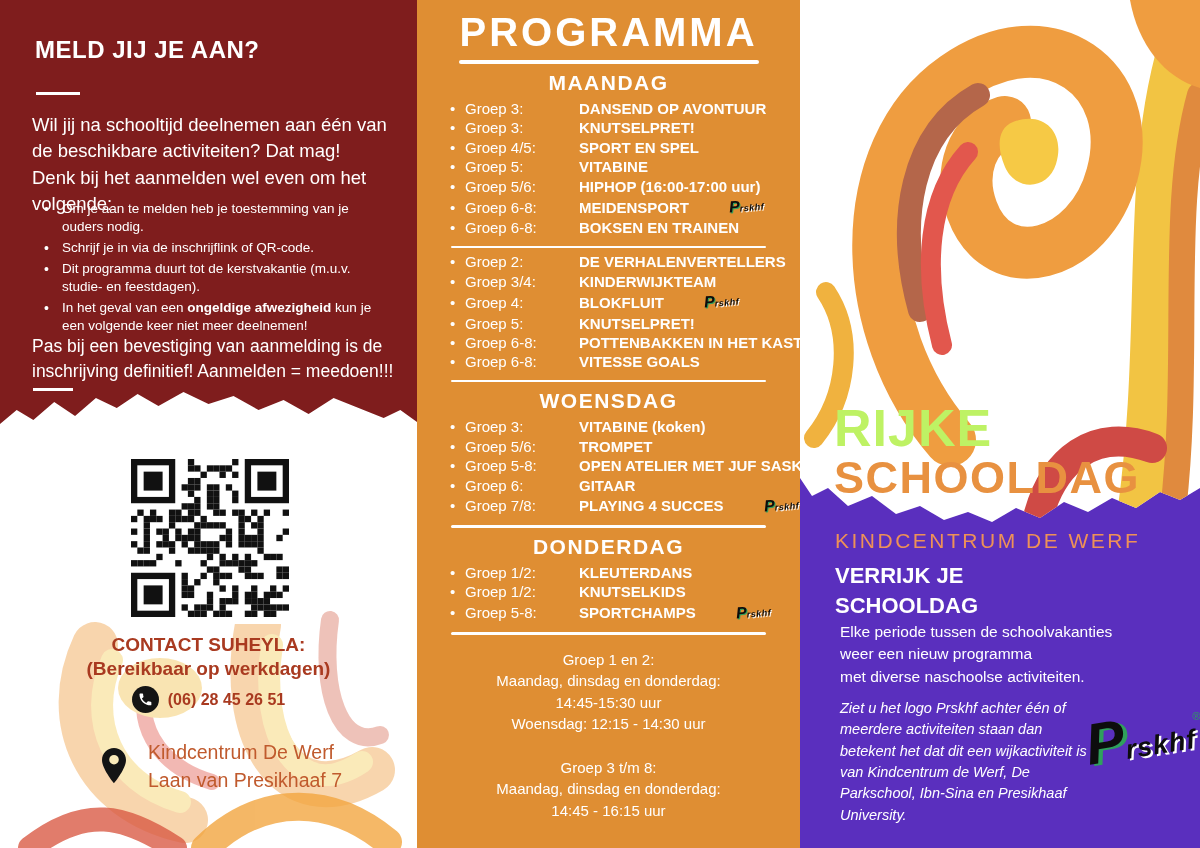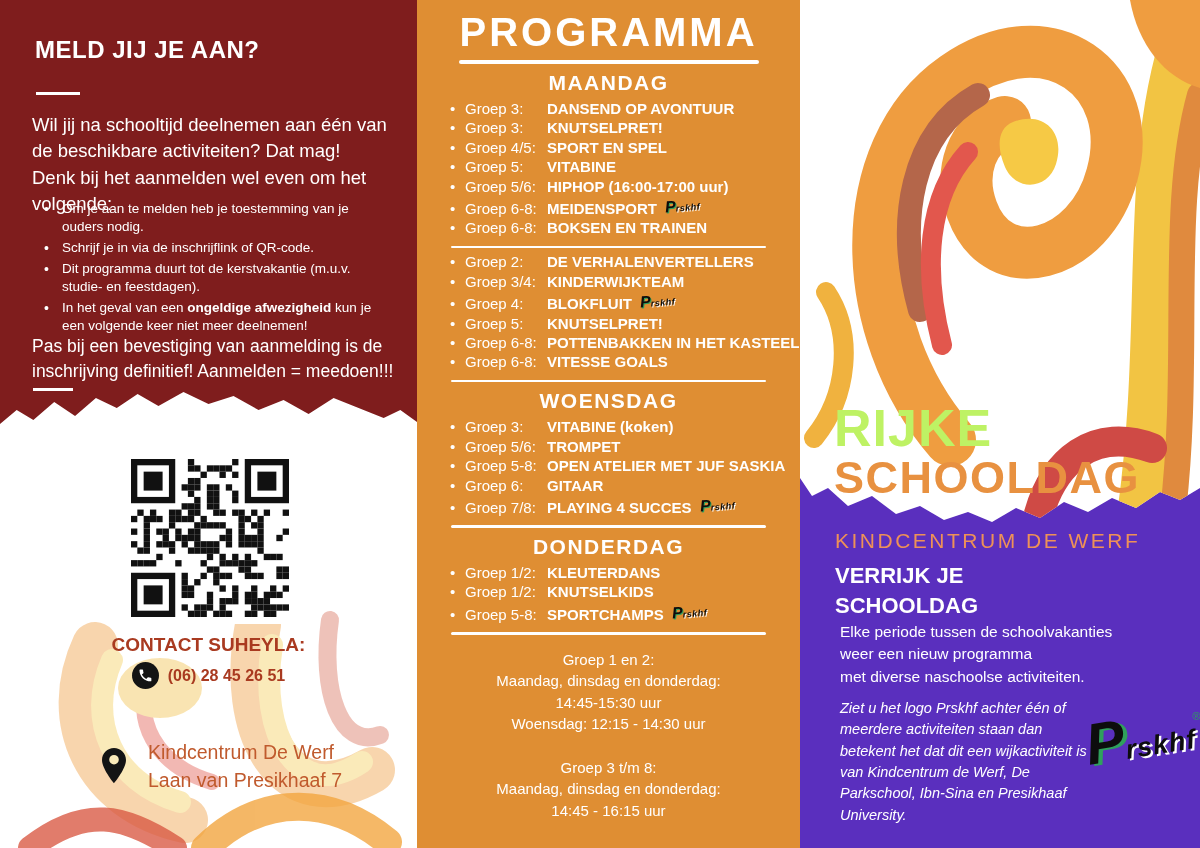--- a/index.html
+++ b/index.html
@@ -43,22 +43,22 @@
     z-index:2; }
   .place-text { text-align:left; color:#c05a2d; font-size:19.5px; line-height:1.45; }
 
   
   .panel-mid { position:absolute; left:417px; top:0; width:383px; height:848px;
     background:#df8e33; color:#fff; text-align:center; }
   .mid-title { font-size:40px; font-weight:bold; letter-spacing:3px; margin-top:10px; }
   .mid-rule { width:300px; height:4px; background:#fff; margin:5px auto 2px; border-radius:2px; }
   .day-title { font-size:21px; font-weight:bold; letter-spacing:1.5px; margin-top:7px; }
   .day-list { list-style:none; text-align:left; margin:4px 0 8px 48px; }
-  .day-list li { position:relative; display:flex; align-items:flex-end; font-size:15px;
-    line-height:19.4px; }
+  .day-list li { position:relative; display:flex; align-items:center; font-size:15px;
+    line-height:19.4px;gap:32px; }
   .day-list li::before { content:"•"; position:absolute; left:-15px; font-size:15px; }
   .groep { flex:0 0 auto; min-width:78px; margin-right:4px; }
   .act { font-weight:bold; white-space:nowrap; }
   .divider { width:315px; height:2.5px; background:#fff; margin:6px auto 2px; border-radius:2px; }
   .times { font-size:15px; line-height:21.5px; margin-top:14px; }
   .times + .times { margin-top:22px; }
 
   
   .mini-logo { display:inline-block; transform:rotate(-5deg); margin-left:8px; white-space:nowrap; }
   .mini-logo .mp { font-size:16px; font-weight:900; color:#0d0d0d;
@@ -339,20 +339,21 @@
             <rect x="76" y="4" width="20" height="20" fill="#fff"></rect>
             <rect x="80" y="8" width="12" height="12"></rect>
             <rect x="0" y="72" width="28" height="28"></rect>
             <rect x="4" y="76" width="20" height="20" fill="#fff"></rect>
             <rect x="8" y="80" width="12" height="12"></rect>
           </svg>
       </div>
 
       <div class="contact">
         <div class="contact-title">CONTACT SUHEYLA:</div>
+        <div class="contact-avail">(Bereikbaar op werkdagen)</div>
         <div class="phone-row">
           <svg width="27" height="27" viewBox="0 0 27 27" aria-hidden="true">
             <circle cx="13.5" cy="13.5" r="13.5" fill="#141414"></circle>
             <path fill="#fff" transform="translate(5.5,5.5) scale(0.66)" d="M6.62 10.79c1.44 2.83 3.76 5.14 6.59 6.59l2.2-2.2c.27-.27.67-.36 1.02-.24 1.12.37 2.33.57 3.57.57.55 0 1 .45 1 1V20c0 .55-.45 1-1 1-9.39 0-17-7.61-17-17 0-.55.45-1 1-1h3.5c.55 0 1 .45 1 1 0 1.25.2 2.45.57 3.57.11.35.03.74-.25 1.02l-2.2 2.2z"></path>
           </svg>
           <span class="num">(06) 28 45 26 51</span>
         </div>
       </div>
 
       <div class="place">

